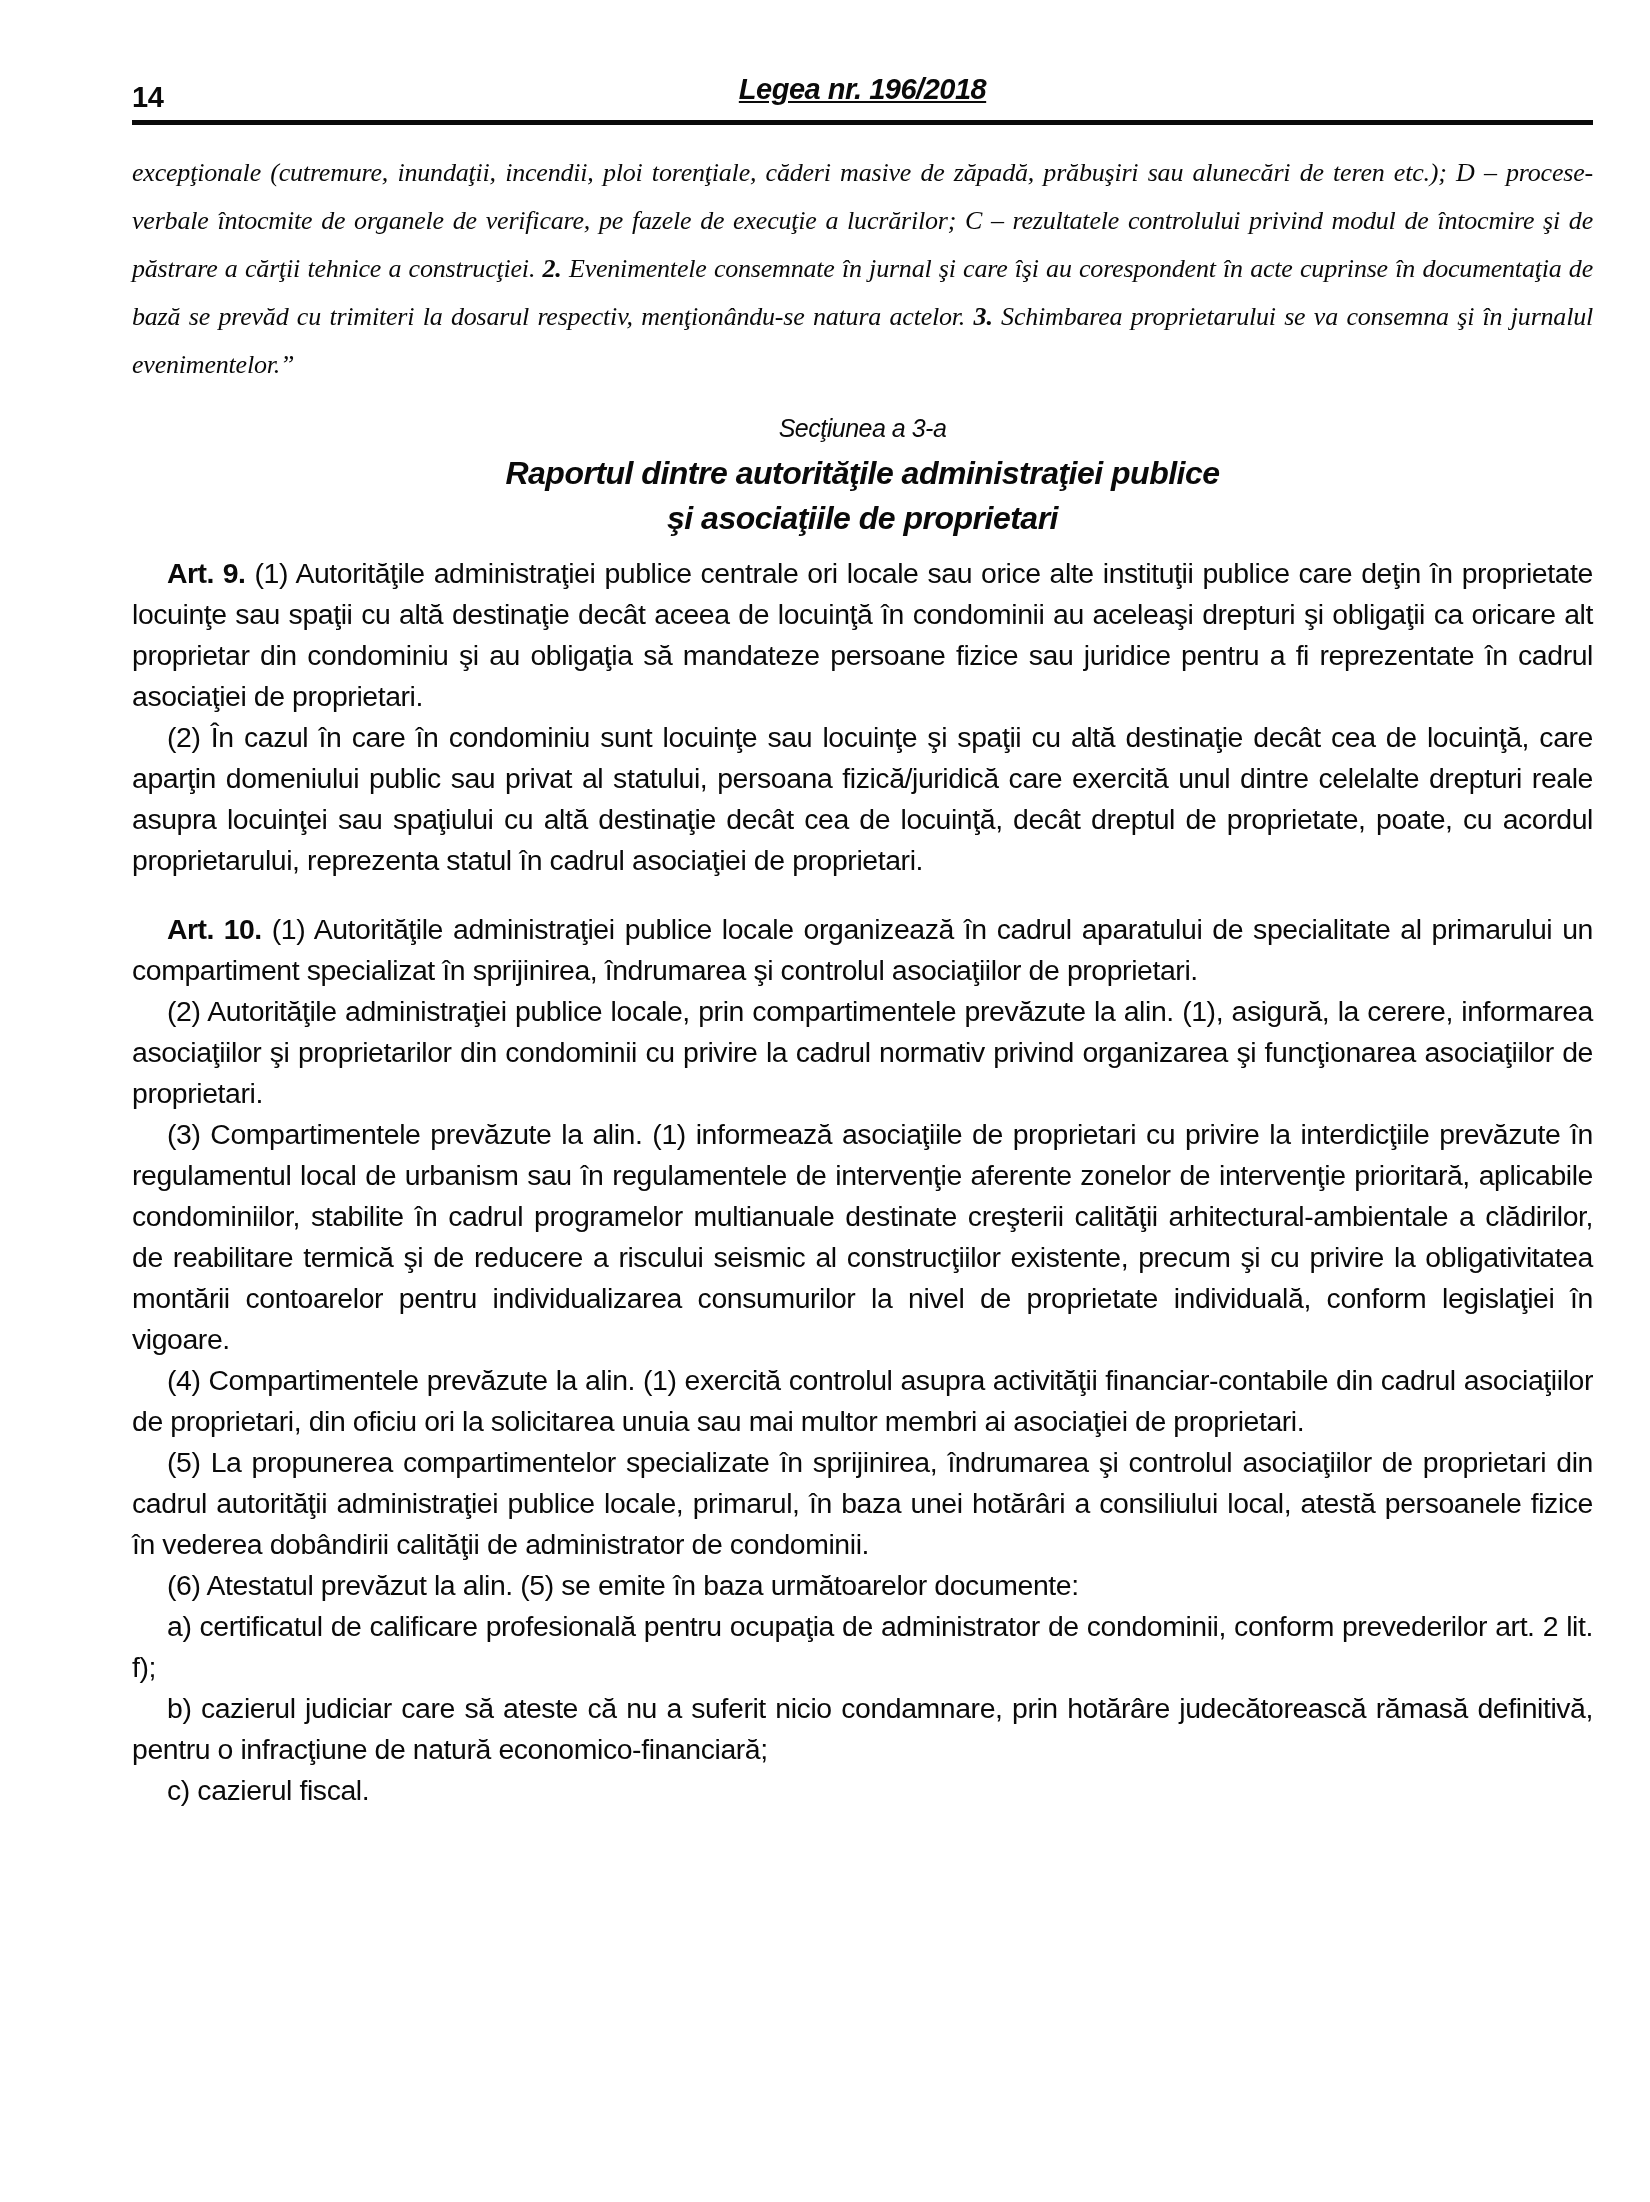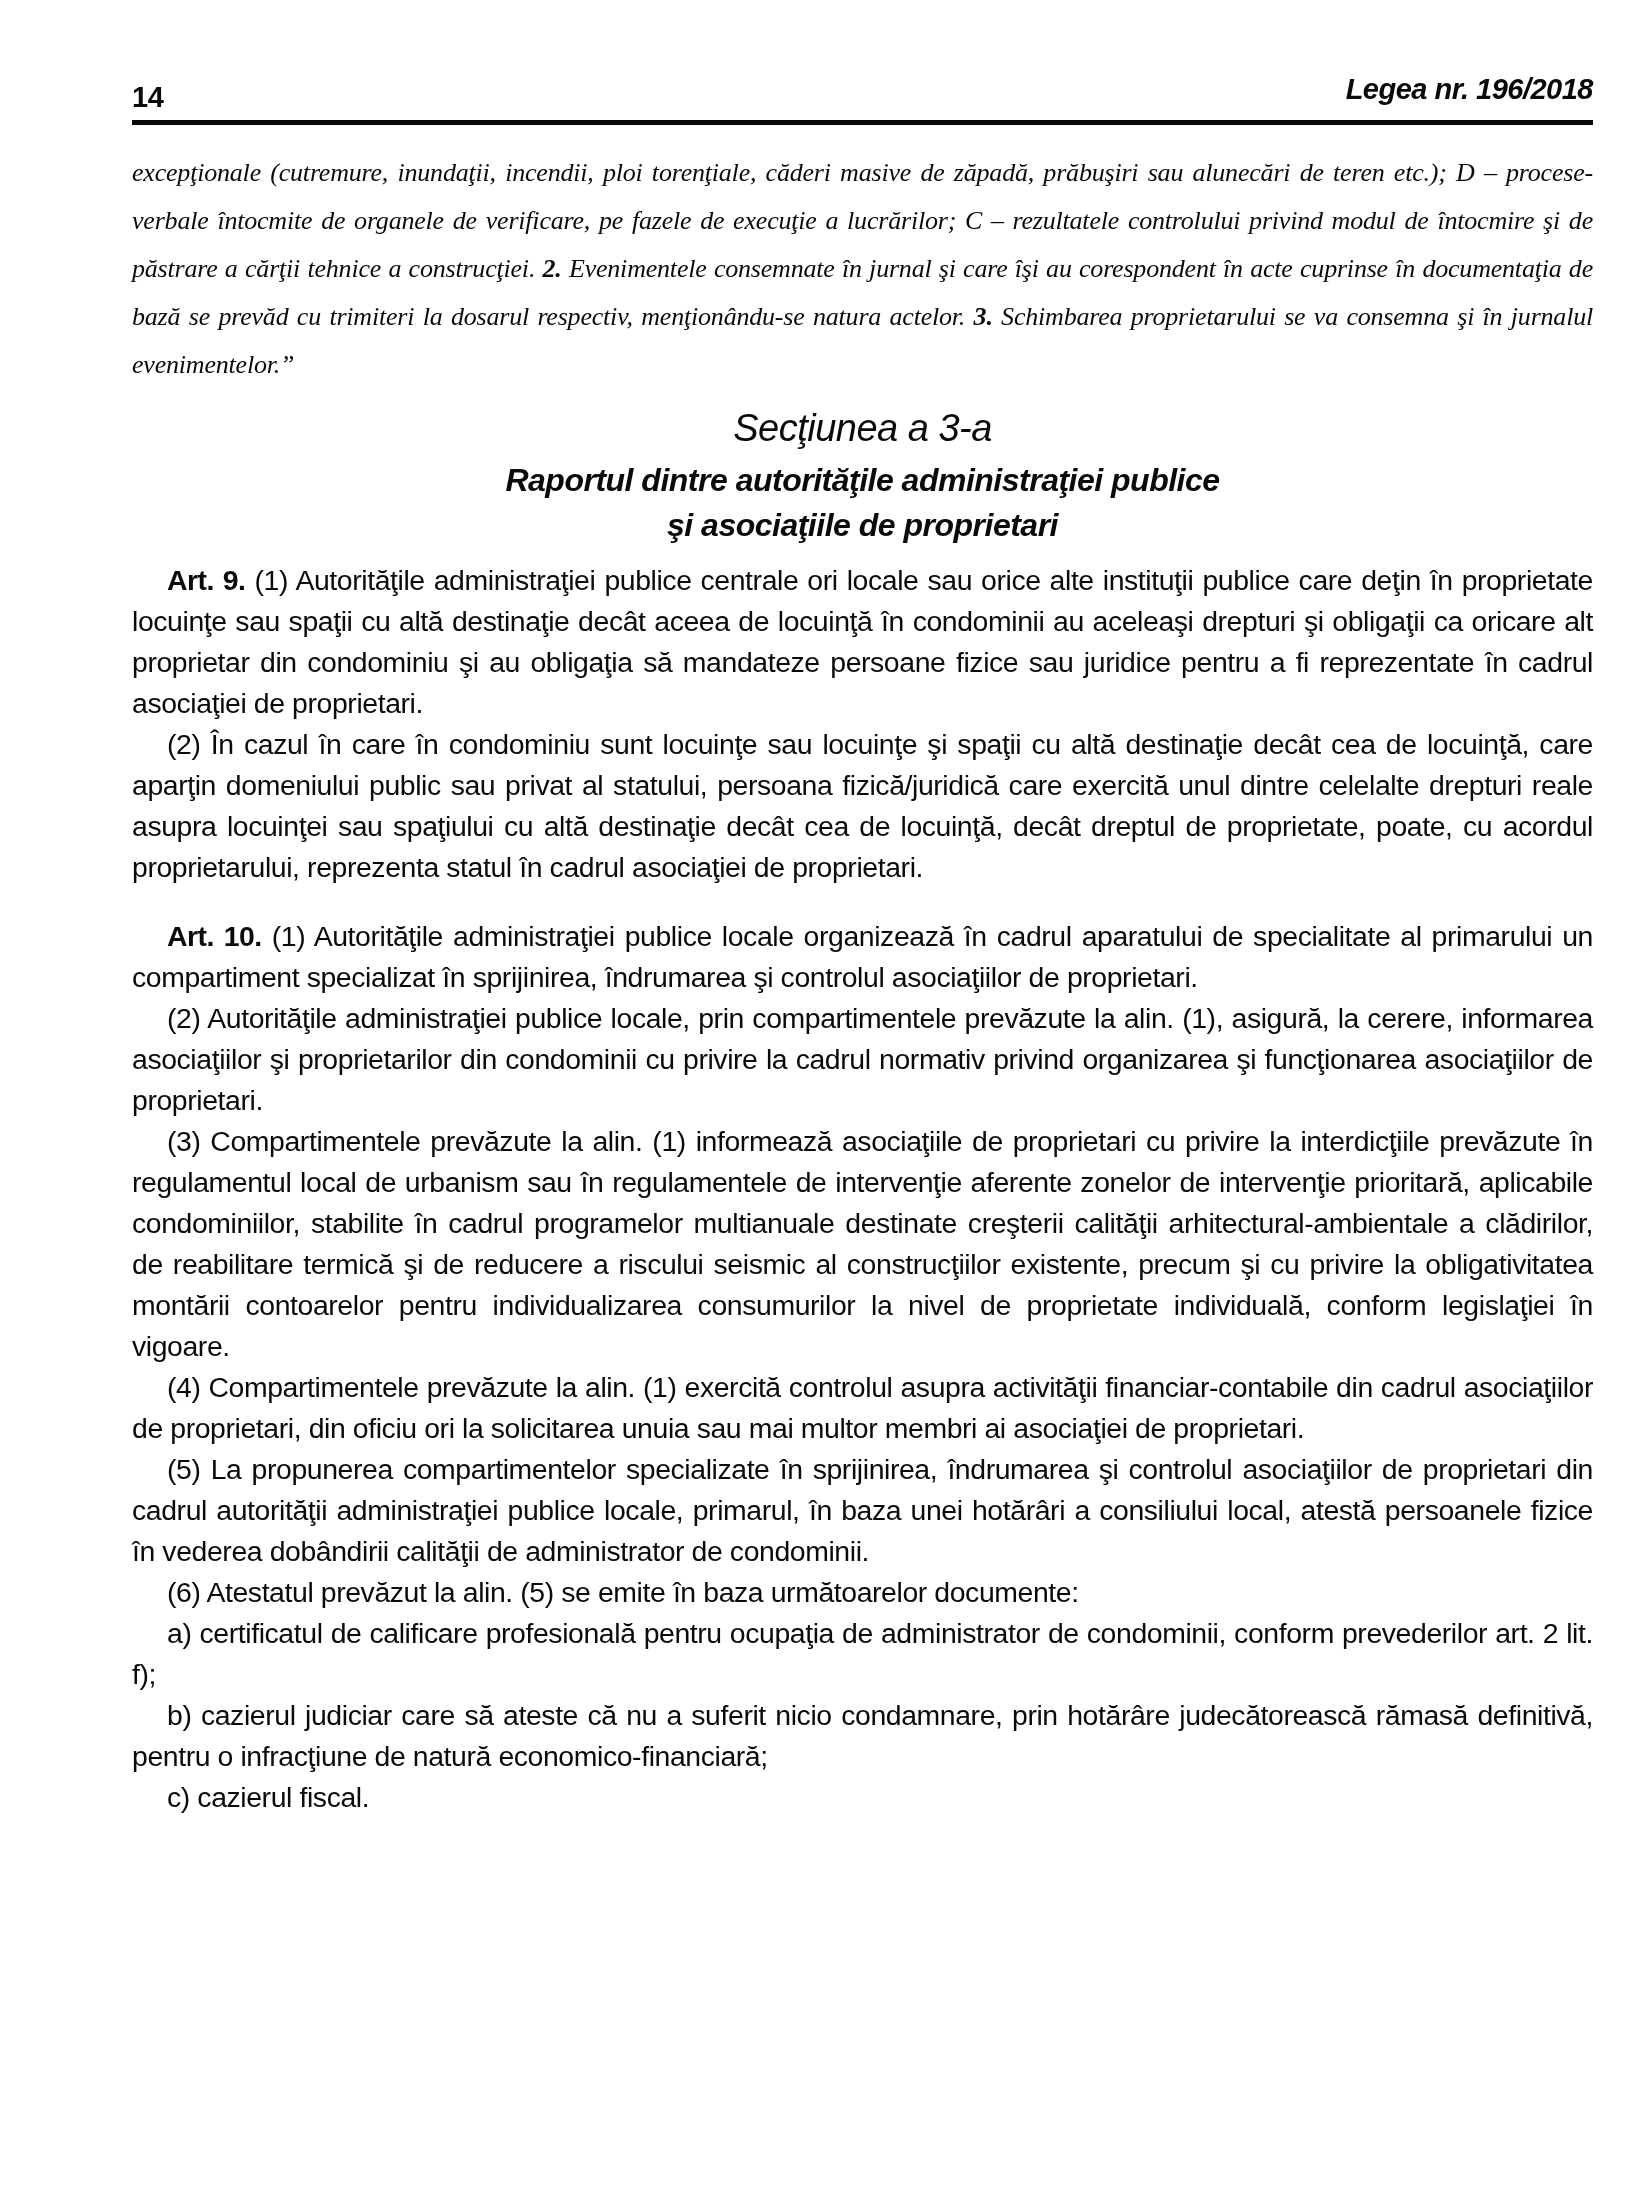--- a/index.html
+++ b/index.html
@@ -24,25 +24,26 @@
   }
   .page-number {
     position: absolute;
     left: 0;
     bottom: 0;
     font-size: 29px;
     font-weight: bold;
     letter-spacing: -0.5px;
   }
   .header-title {
-    text-align: right;
+    text-align: center;
     font-size: 29px;
     font-weight: bold;
     font-style: italic;
     letter-spacing: -0.5px;
+    text-decoration: underline;
   }
   .header-rule {
     border: 0;
     border-top: 5.6px solid #0a0a0a;
     margin: 5.6px 0 0 0;
   }
   
   .preamble {
     margin: 24px 0 0 0;
     font-family: "Liberation Serif", serif;
@@ -54,24 +55,24 @@
   }
   .preamble b { font-weight: bold; }
   
   .section-heading {
     margin: 20.5px 0 13px 0;
     text-align: center;
     font-style: italic;
     letter-spacing: -0.5px;
   }
   .section-kicker {
-    font-size: 38px;
+    font-size: 25px;
     line-height: 39px;
     font-weight: normal;
-    margin: 11px;
+    margin: 4px;
   }
   .section-title {
     font-size: 32px;
     line-height: 43px;
     font-weight: bold;
     margin: 2px 0 0 0;
   }
   
   .body-par {
     margin: 0;

